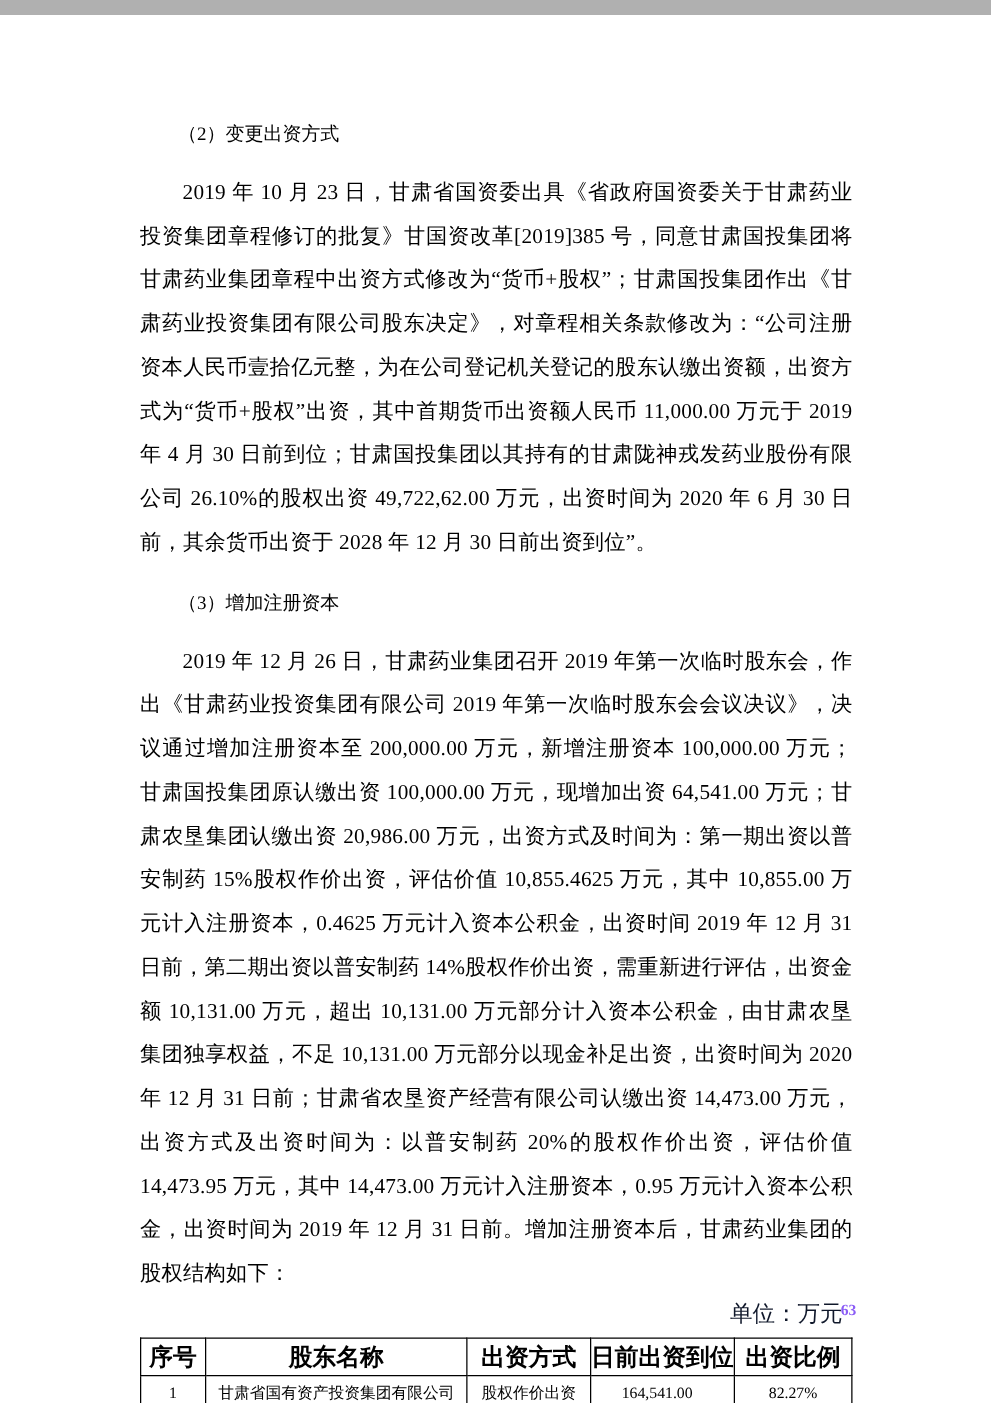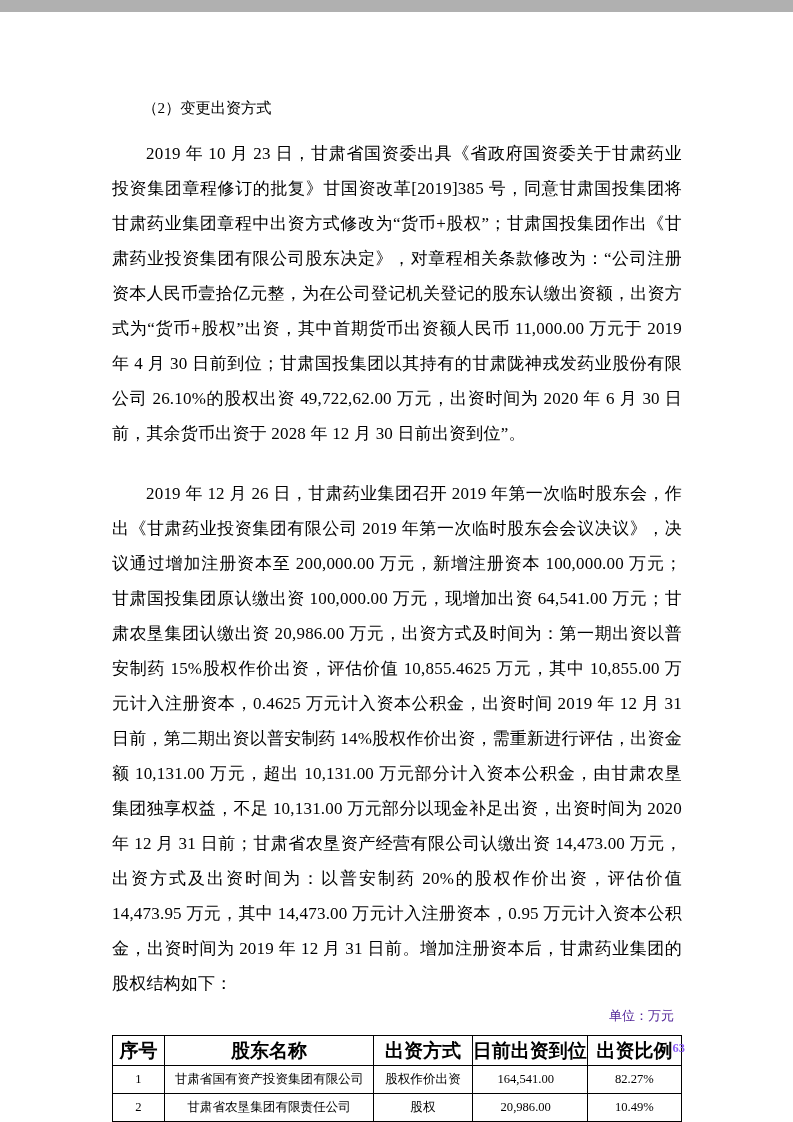--- a/index.html
+++ b/index.html
@@ -42,26 +42,26 @@
     text-indent: 2em;
     font-weight: normal;
   }
   p.body-indent {
     text-indent: 2em;
   }
   .spacer-sm { height: 11px; }
   .spacer-md { height: 14px; }
 
   .unit-line {
-    font-size: 13px;
+    font-size: 18px;
     text-align: right;
     margin: 0;
     padding-right: 8px;
     line-height: 30px;
-    color: #4c1d95;
+    color: #0f172a;
   }
 
   table.stock-table {
     border-collapse: collapse;
     width: 100%;
     margin-top: 4px;
     font-size: 13.2px;
   }
   table.stock-table th,
   table.stock-table td {
@@ -105,20 +105,21 @@
 
 <div class="page">
   <div class="content">
 
     <p class="heading">（2）变更出资方式</p>
     <div class="spacer-sm"></div>
     <p class="para body-indent">2019 年 10 月 23 日，甘肃省国资委出具《省政府国资委关于甘肃药业投资集团章程修订的批复》甘国资改革[2019]385 号，同意甘肃国投集团将甘肃药业集团章程中出资方式修改为“货币+股权”；甘肃国投集团作出《甘肃药业投资集团有限公司股东决定》，对章程相关条款修改为：“公司注册资本人民币壹拾亿元整，为在公司登记机关登记的股东认缴出资额，出资方式为“货币+股权”出资，其中首期货币出资额人民币 11,000.00 万元于 2019 年 4 月 30 日前到位；甘肃国投集团以其持有的甘肃陇神戎发药业股份有限公司 26.10%的股权出资 49,722,62.00 万元，出资时间为 2020 年 6 月 30 日前，其余货币出资于 2028 年 12 月 30 日前出资到位”。</p>
 
     <div class="spacer-md"></div>
 
+    <p class="heading">（3）增加注册资本</p>
     <div class="spacer-sm"></div>
     <p class="para body-indent">2019 年 12 月 26 日，甘肃药业集团召开 2019 年第一次临时股东会，作出《甘肃药业投资集团有限公司 2019 年第一次临时股东会会议决议》，决议通过增加注册资本至 200,000.00 万元，新增注册资本 100,000.00 万元；甘肃国投集团原认缴出资 100,000.00 万元，现增加出资 64,541.00 万元；甘肃农垦集团认缴出资 20,986.00 万元，出资方式及时间为：第一期出资以普安制药 15%股权作价出资，评估价值 10,855.4625 万元，其中 10,855.00 万元计入注册资本，0.4625 万元计入资本公积金，出资时间 2019 年 12 月 31 日前，第二期出资以普安制药 14%股权作价出资，需重新进行评估，出资金额 10,131.00 万元，超出 10,131.00 万元部分计入资本公积金，由甘肃农垦集团独享权益，不足 10,131.00 万元部分以现金补足出资，出资时间为 2020 年 12 月 31 日前；甘肃省农垦资产经营有限公司认缴出资 14,473.00 万元，出资方式及出资时间为：以普安制药 20%的股权作价出资，评估价值 14,473.95 万元，其中 14,473.00 万元计入注册资本，0.95 万元计入资本公积金，出资时间为 2019 年 12 月 31 日前。增加注册资本后，甘肃药业集团的股权结构如下：</p>
 
     <p class="unit-line">单位：万元</p>
 
     <table class="stock-table">
       <thead>
         <tr>
           <th class="col-seq">序号</th>
           <th class="col-name">股东名称</th>

